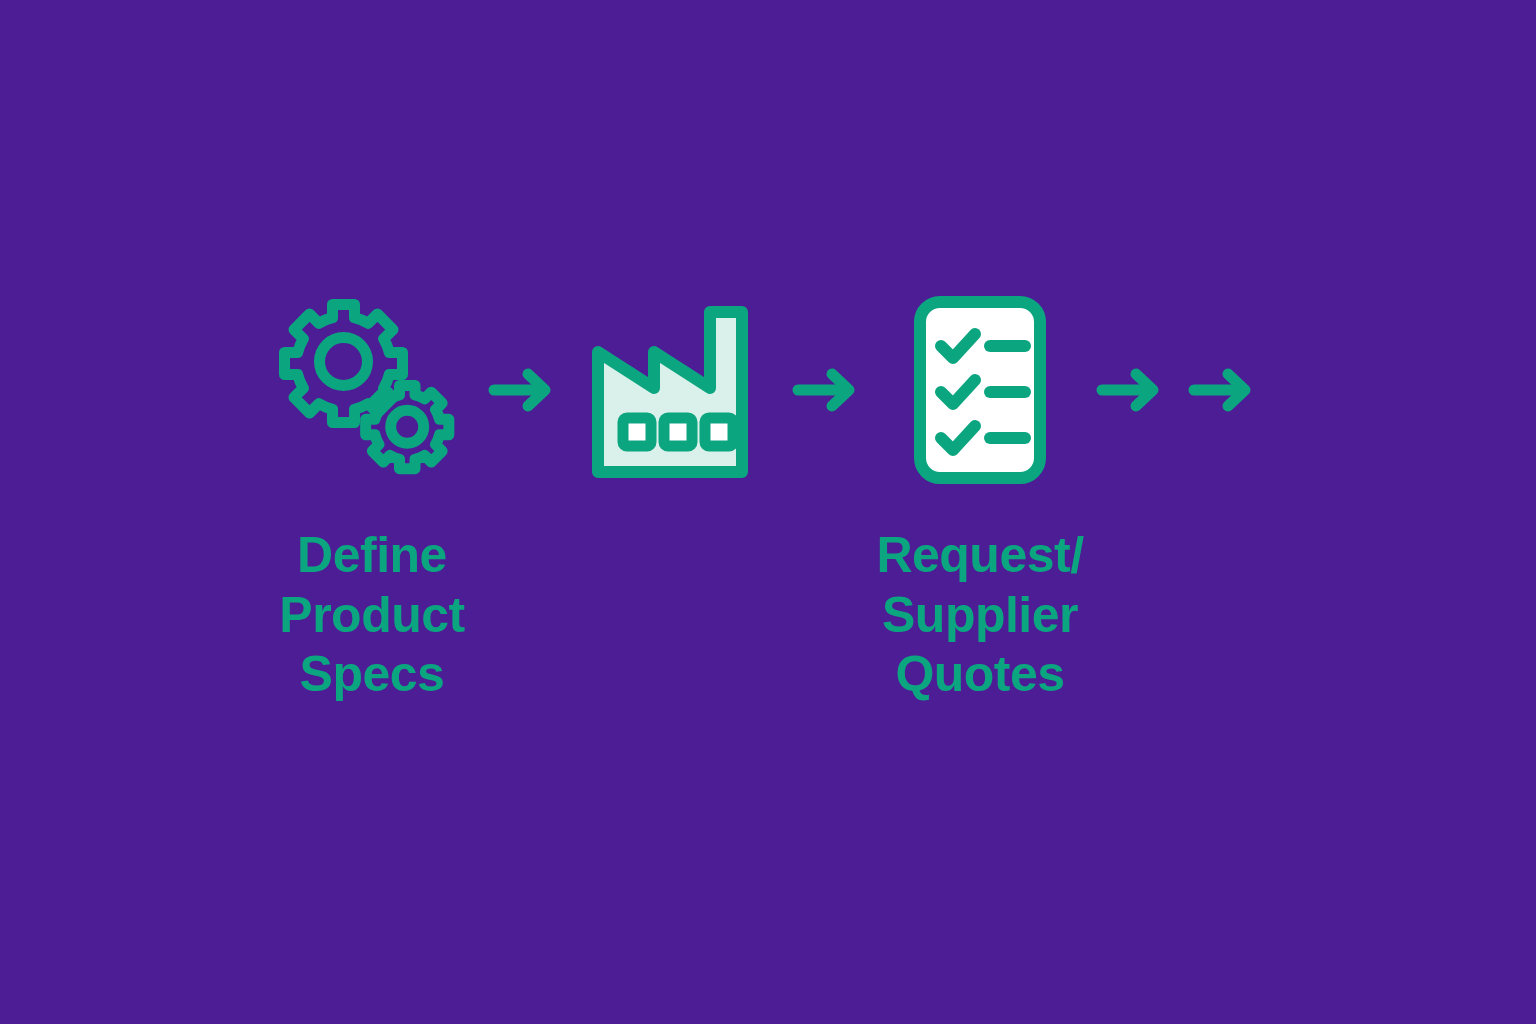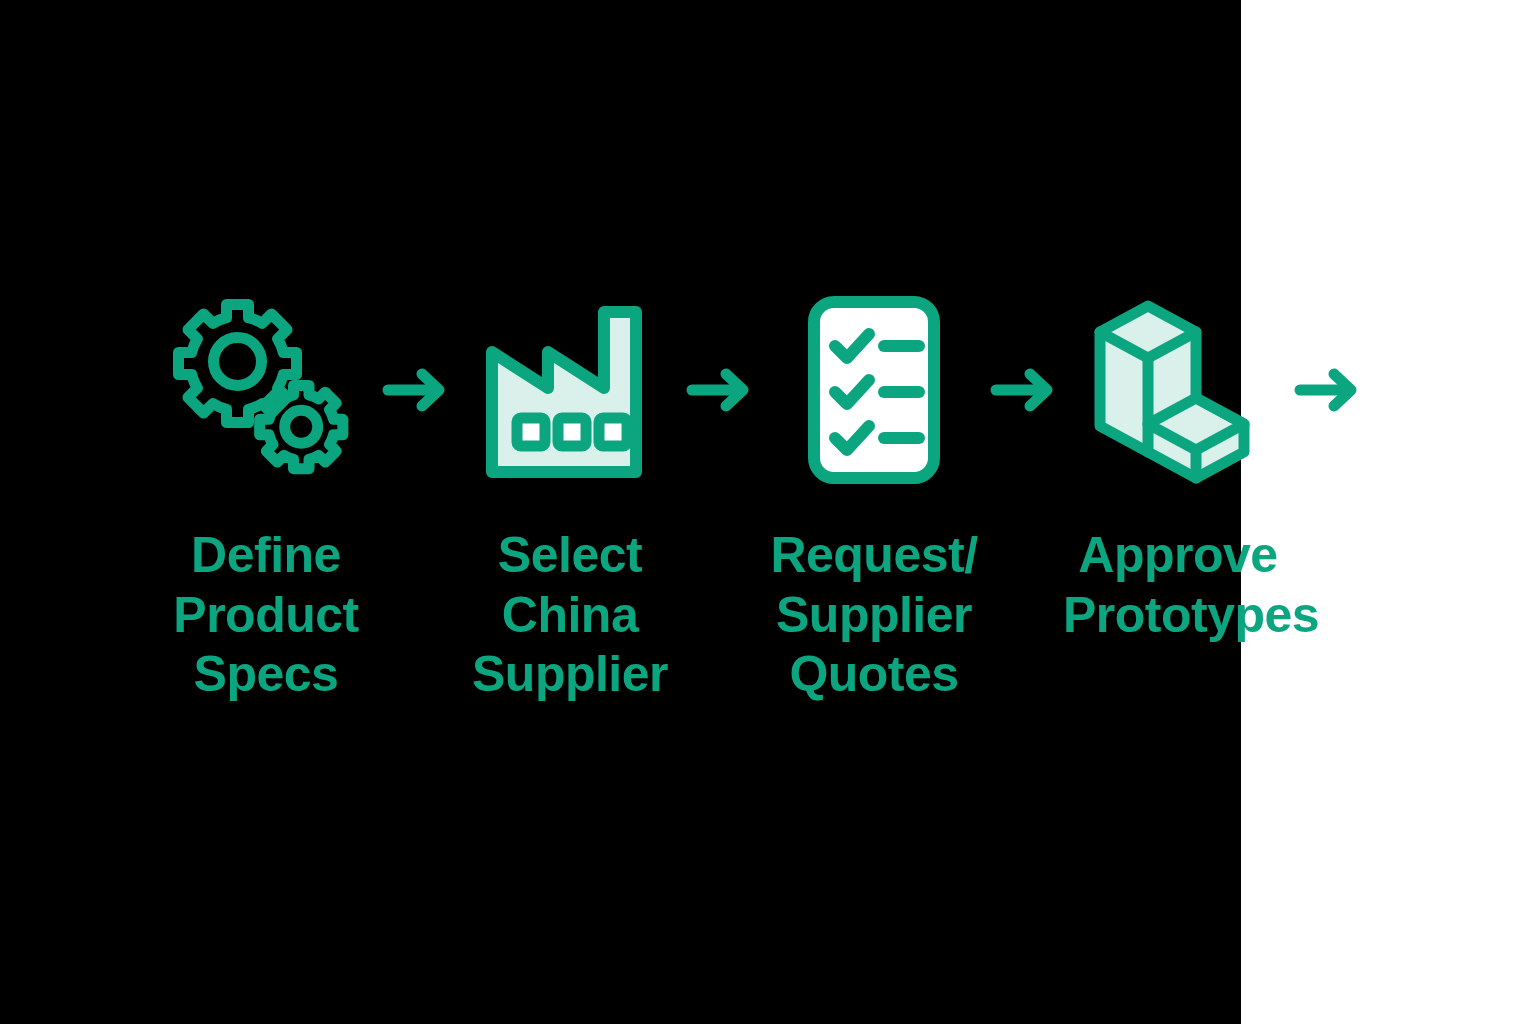--- a/index.html
+++ b/index.html
@@ -10,23 +10,23 @@
   }
   body {
     width: 1536px;
     height: 1024px;
     font-family: "Liberation Sans", "DejaVu Sans", sans-serif;
     overflow: hidden;
   }
 
   #stage {
     position: relative;
-    width: 1241px;
+    width: 1536px;
     height: 1024px;
-    background: #000000;
+    background: #4c1d95;
   }
 
   
   #flow {
     position: absolute;
     left: 0;
     top: 282px;
     width: 1536px;
     display: flex;
     flex-direction: row;
@@ -130,23 +130,20 @@
       <div class="icon-box">
         <svg width="200" height="200" viewBox="0 0 200 200">
 
           <path d="M22 182 V62 L78 98 V62 L134 98 V22 H166 V182 Z" fill="#daf0ea" stroke="#0ba680" stroke-width="12" stroke-linejoin="round" stroke-linecap="round"></path>
 
           <rect x="47" y="128" width="28" height="28" rx="4" fill="#ffffff" stroke="#0ba680" stroke-width="11"></rect>
           <rect x="88" y="128" width="28" height="28" rx="4" fill="#ffffff" stroke="#0ba680" stroke-width="11"></rect>
           <rect x="129" y="128" width="28" height="28" rx="4" fill="#ffffff" stroke="#0ba680" stroke-width="11"></rect>
         </svg>
       </div>
-      <div class="step-label">Select
-China
-Supplier</div>
     </div>
 
     <div class="arrow-box">
       <svg width="72" height="46" viewBox="0 0 72 46">
         <g fill="none" stroke="#0ba680" stroke-width="11" stroke-linecap="round" stroke-linejoin="round">
           <line x1="6" y1="23" x2="56" y2="23"></line>
           <polyline points="40,7 57,23 40,39"></polyline>
         </g>
       </svg>
     </div>
@@ -172,43 +169,20 @@
 
     <div class="arrow-box">
       <svg width="72" height="46" viewBox="0 0 72 46">
         <g fill="none" stroke="#0ba680" stroke-width="11" stroke-linecap="round" stroke-linejoin="round">
           <line x1="6" y1="23" x2="56" y2="23"></line>
           <polyline points="40,7 57,23 40,39"></polyline>
         </g>
       </svg>
     </div>
 
-    <div class="step">
-      <div class="icon-box">
-        <svg width="200" height="200" viewBox="0 0 200 200">
-          <g stroke="#0ba680" stroke-width="11" stroke-linejoin="round" stroke-linecap="round" fill="#daf0ea">
-
-            <path d="M22 42 L70 16 L118 42 L118 108 L166 134 L166 162 L118 188
-                     L70 162 L22 136 Z"></path>
-          </g>
-          <g fill="none" stroke="#0ba680" stroke-width="11" stroke-linejoin="round" stroke-linecap="round">
-
-            <path d="M22 42 L70 68 L118 42"></path>
-
-            <path d="M70 68 L70 162"></path>
-
-            <path d="M70 134 L118 108 L166 134 L118 160 Z"></path>
-
-            <path d="M118 160 L118 188"></path>
-          </g>
-        </svg>
-      </div>
-      <div class="step-label">Approve
-Prototypes</div>
-    </div>
 
     <div class="arrow-box">
       <svg width="72" height="46" viewBox="0 0 72 46">
         <g fill="none" stroke="#0ba680" stroke-width="11" stroke-linecap="round" stroke-linejoin="round">
           <line x1="6" y1="23" x2="56" y2="23"></line>
           <polyline points="40,7 57,23 40,39"></polyline>
         </g>
       </svg>
     </div>
 

